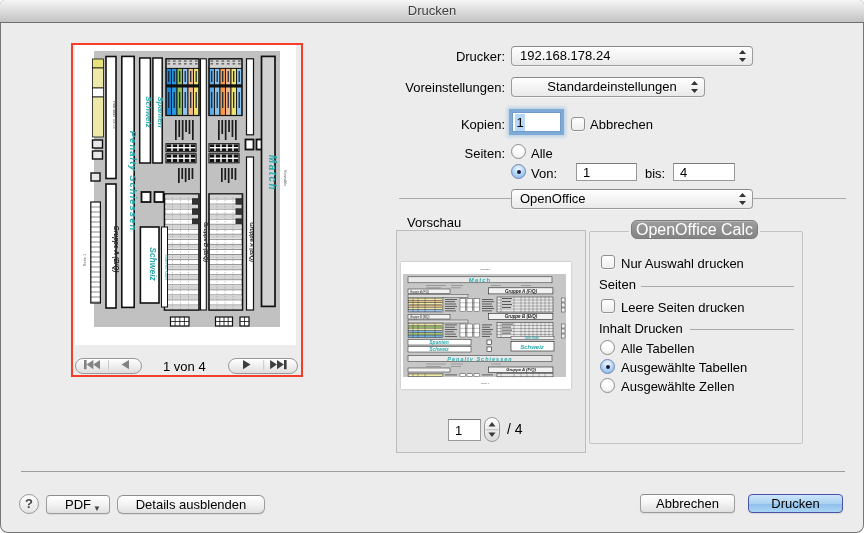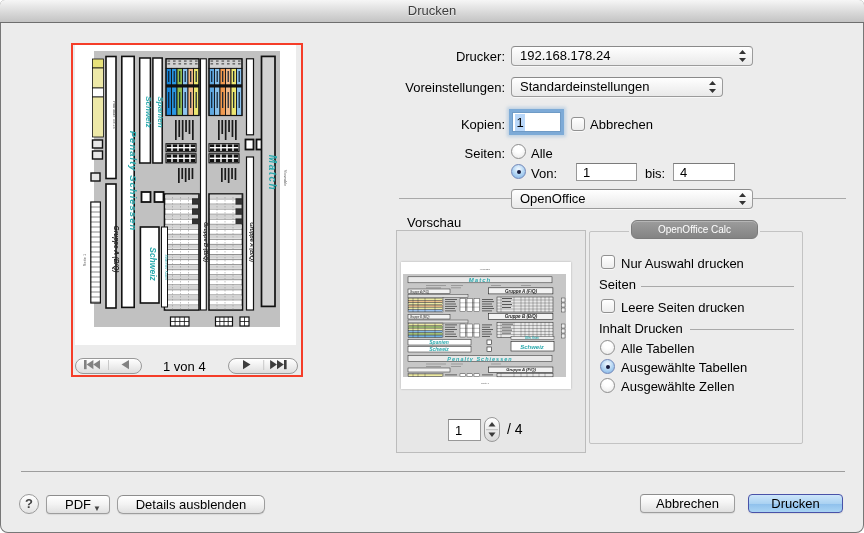--- a/index.html
+++ b/index.html
@@ -388,21 +388,21 @@
   <rect x="188.2" y="2" width="1" height="10" fill="#c9c9c9"></rect>
 </svg>
 
 <div class="lbl" style="left:340px;top:49px;width:165px;">Drucker:</div>
 <div class="popup" style="left:511px;top:46px;width:242px;">192.168.178.24<svg class="arr" viewBox="0 0 9 14">
       <path d="M4.5 1 L8 5 L1 5 Z" fill="#333"></path>
       <path d="M4.5 13 L8 9 L1 9 Z" fill="#333"></path>
     </svg></div>
 
 <div class="lbl" style="left:340px;top:80px;width:165px;">Voreinstellungen:</div>
-<div class="popup" style="left:511px;top:77px;width:212px;">Standardeinstellungen<svg class="arr" viewBox="0 0 9 14">
+<div class="popup" style="left:511px;top:77px;width:194px;text-align:center;">Standardeinstellungen<svg class="arr" viewBox="0 0 9 14">
       <path d="M4.5 1 L8 5 L1 5 Z" fill="#333"></path>
       <path d="M4.5 13 L8 9 L1 9 Z" fill="#333"></path>
     </svg></div>
 
 <div class="lbl" style="left:340px;top:117px;width:165px;">Kopien:</div>
 <div class="tinput" style="left:512px;top:112px;width:49px;height:20px;line-height:19px;padding-left:2px;box-shadow:0 0 0 3px rgba(113,163,213,.85),0 0 3px 5px rgba(113,163,213,.35);border-color:#6f9bc6;"><span style="background:#b9d7f9;padding:1px 1.5px;">1</span></div>
 <div class="cb" style="left:571px;top:117px;"></div>
 <div class="txt" style="left:590px;top:117px;">Abbrechen</div>
 
 <div class="lbl" style="left:340px;top:146px;width:165px;">Seiten:</div>
@@ -651,21 +651,21 @@
 <div class="abs" style="left:484px;top:417px;width:16px;height:25px;border:1px solid #999;border-radius:8px;box-sizing:border-box;background:linear-gradient(#fff,#ececec 50%,#d8d8d8);"></div>
 <svg class="abs" style="left:484px;top:417px;" width="16" height="25" viewBox="0 0 16 25">
   <path d="M8 5 L11.5 9.5 L4.5 9.5 Z" fill="#3a3a3a"></path>
   <path d="M8 20 L11.5 15.5 L4.5 15.5 Z" fill="#3a3a3a"></path>
   <rect x="2" y="12.2" width="12" height="1" fill="#bbb"></rect>
 </svg>
 <div class="txt" style="left:507px;top:421px;font-size:14px;">/ 4</div>
 
 <div class="abs" style="left:589px;top:231px;width:214px;height:213px;border:1px solid #c3c3c3;border-radius:2px;box-sizing:border-box;"></div>
 <div class="abs" style="left:631px;top:220px;width:127px;height:19px;border-radius:6px;box-sizing:border-box;border:1px solid #7b7b7b;background:linear-gradient(#9d9d9d,#838383);box-shadow:0 0 0 2px #ececec,inset 0 1px 0 rgba(255,255,255,.25);
-  color:#fff;font-size:10px;text-align:center;line-height:18px;">OpenOffice Calc</div>
+  color:#fff;font-size:16px;text-align:center;line-height:18px;">OpenOffice Calc</div>
 
 <div class="cb" style="left:601px;top:255px;"></div>
 <div class="txt" style="left:621px;top:256px;">Nur Auswahl drucken</div>
 <div class="txt" style="left:599px;top:277px;">Seiten</div>
 <div class="fieldline" style="left:641px;top:286px;width:153px;"></div>
 <div class="cb" style="left:601px;top:299px;"></div>
 <div class="txt" style="left:621px;top:300px;">Leere Seiten drucken</div>
 <div class="txt" style="left:599px;top:321px;">Inhalt Drucken</div>
 <div class="fieldline" style="left:690px;top:329px;width:104px;"></div>
 <div class="radio" style="left:600px;top:340px;"></div>

